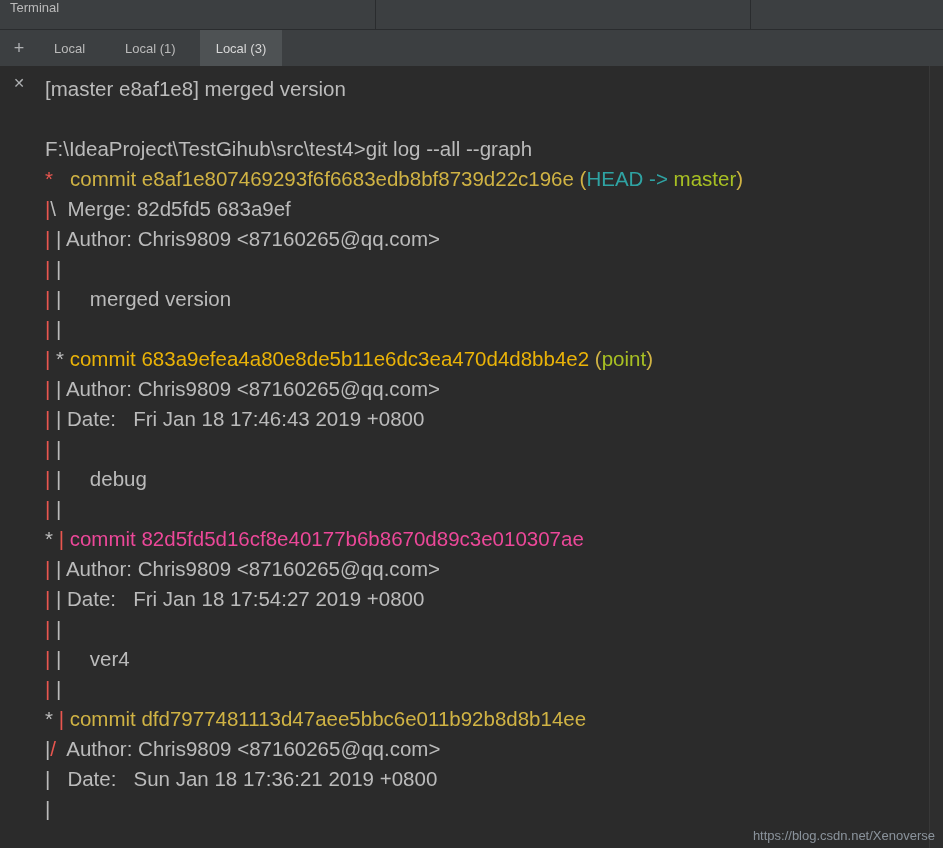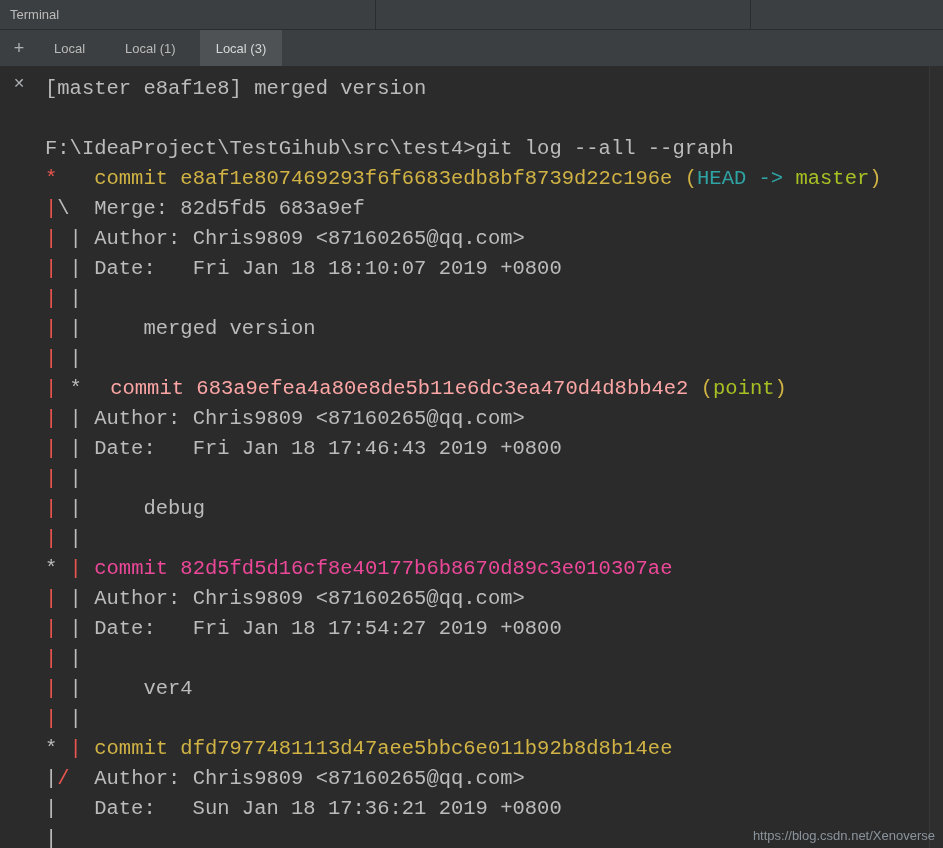--- a/index.html
+++ b/index.html
@@ -5,21 +5,21 @@
   html,body{margin:0;padding:0;}
   body{
     width:943px;height:848px;overflow:hidden;position:relative;
     background:var(--bg,#2B2B2B);
     font-family:"Liberation Sans",sans-serif;
   }
   .titlebar{
     box-sizing:border-box;height:30px;width:943px;position:relative;
     background:var(--chrome,#3C3F41);
     border-bottom:1px solid var(--divider,#2A2C2E);
-    display:flex;align-items:center;
+    display:flex;
   }
   .titlebar .title{
     color:var(--chromeText,#BBBBBB);font-size:13px;padding-left:10px;
   }
   .vdiv{position:absolute;top:0;width:1px;height:100%;background:var(--divider,#2A2C2E);}
   .tabbar{
     box-sizing:border-box;height:36px;width:943px;
     background:var(--chrome,#3C3F41);
     display:flex;align-items:stretch;
   }
@@ -41,21 +41,21 @@
   }
   .closebtn{
     position:absolute;left:9px;top:7px;width:20px;height:20px;
     border:none;background:transparent;cursor:pointer;padding:0;
     color:var(--icon,#AFB1B3);font-size:14px;line-height:20px;
     font-family:"DejaVu Sans",sans-serif;
   }
   .output{
     position:absolute;left:0;top:0;right:0;bottom:0;
     padding:8px 12px 0 45px;overflow:hidden;
-    font-family:Liberation Mono, monospace;
+    font-family:Liberation Sans, sans-serif;
     font-size:20.5px;color:var(--fg,#BBBBBB);
   }
   .tline{height:30px;line-height:30px;white-space:pre;}
   .scrolltrack{
     position:absolute;top:0;right:0;width:13px;height:100%;
     background:rgba(255,255,255,0.015);
     border-left:1px solid rgba(255,255,255,0.05);
   }
   .watermark{
     position:absolute;right:8px;bottom:5px;
@@ -83,25 +83,24 @@
 
 <div class="terminal">
   <button class="closebtn">✕</button>
   <div class="output">
       <div class="tline"><span>[master e8af1e8] merged version</span></div>
       <div class="tline"><span></span></div>
       <div class="tline"><span>F:\IdeaProject\TestGihub\src\test4&gt;git log --all --graph</span></div>
       <div class="tline"><span style="color: rgb(232, 86, 79);">*</span><span>   </span><span style="color: rgb(208, 179, 68);">commit e8af1e807469293f6f6683edb8bf8739d22c196e</span><span> </span><span style="color: rgb(208, 179, 68);">(</span><span style="color: rgb(47, 163, 163);">HEAD -&gt; </span><span style="color: rgb(168, 192, 35);">master</span><span style="color: rgb(208, 179, 68);">)</span></div>
       <div class="tline"><span style="color: rgb(232, 86, 79);">|</span><span>\  Merge: 82d5fd5 683a9ef</span></div>
       <div class="tline"><span style="color: rgb(232, 86, 79);">|</span><span> | Author: Chris9809 &lt;87160265@qq.com&gt;</span></div>
-      <div class="tline"><span style="color: rgb(232, 86, 79);">|</span><span> | Date:   Fri Jan 18 18:10:07 2019 +0800</span></div>
       <div class="tline"><span style="color: rgb(232, 86, 79);">|</span><span> |</span></div>
       <div class="tline"><span style="color: rgb(232, 86, 79);">|</span><span> |     merged version</span></div>
       <div class="tline"><span style="color: rgb(232, 86, 79);">|</span><span> |</span></div>
-      <div class="tline"><span style="color: rgb(232, 86, 79);">|</span><span> * </span><span style="color: #fca5a5; margin-left: 16px;">commit 683a9efea4a80e8de5b11e6dc3ea470d4d8bb4e2</span><span> </span><span style="color: rgb(208, 179, 68);">(</span><span style="color: rgb(168, 192, 35); margin-top: 19px;">point</span><span style="color: rgb(208, 179, 68);">)</span></div>
+      <div class="tline"><span style="color: rgb(232, 86, 79);">|</span><span> * </span><span style="color: #eab308;">commit 683a9efea4a80e8de5b11e6dc3ea470d4d8bb4e2</span><span> </span><span style="color: rgb(208, 179, 68);">(</span><span style="color: rgb(168, 192, 35); margin-top: 19px;">point</span><span style="color: rgb(208, 179, 68);">)</span></div>
       <div class="tline"><span style="color: rgb(232, 86, 79);">|</span><span> | Author: Chris9809 &lt;87160265@qq.com&gt;</span></div>
       <div class="tline"><span style="color: rgb(232, 86, 79);">|</span><span> | Date:   Fri Jan 18 17:46:43 2019 +0800</span></div>
       <div class="tline"><span style="color: rgb(232, 86, 79);">|</span><span> |</span></div>
       <div class="tline"><span style="color: rgb(232, 86, 79);">|</span><span> |     debug</span></div>
       <div class="tline"><span style="color: rgb(232, 86, 79);">|</span><span> |</span></div>
       <div class="tline"><span>* </span><span style="color: rgb(232, 86, 79);">|</span><span> </span><span style="color: #ec4899;">commit 82d5fd5d16cf8e40177b6b8670d89c3e010307ae</span></div>
       <div class="tline"><span style="color: rgb(232, 86, 79);">|</span><span> | Author: Chris9809 &lt;87160265@qq.com&gt;</span></div>
       <div class="tline"><span style="color: rgb(232, 86, 79);">|</span><span> | Date:   Fri Jan 18 17:54:27 2019 +0800</span></div>
       <div class="tline"><span style="color: rgb(232, 86, 79);">|</span><span> |</span></div>
       <div class="tline"><span style="color: rgb(232, 86, 79);">|</span><span> |     ver4</span></div>

